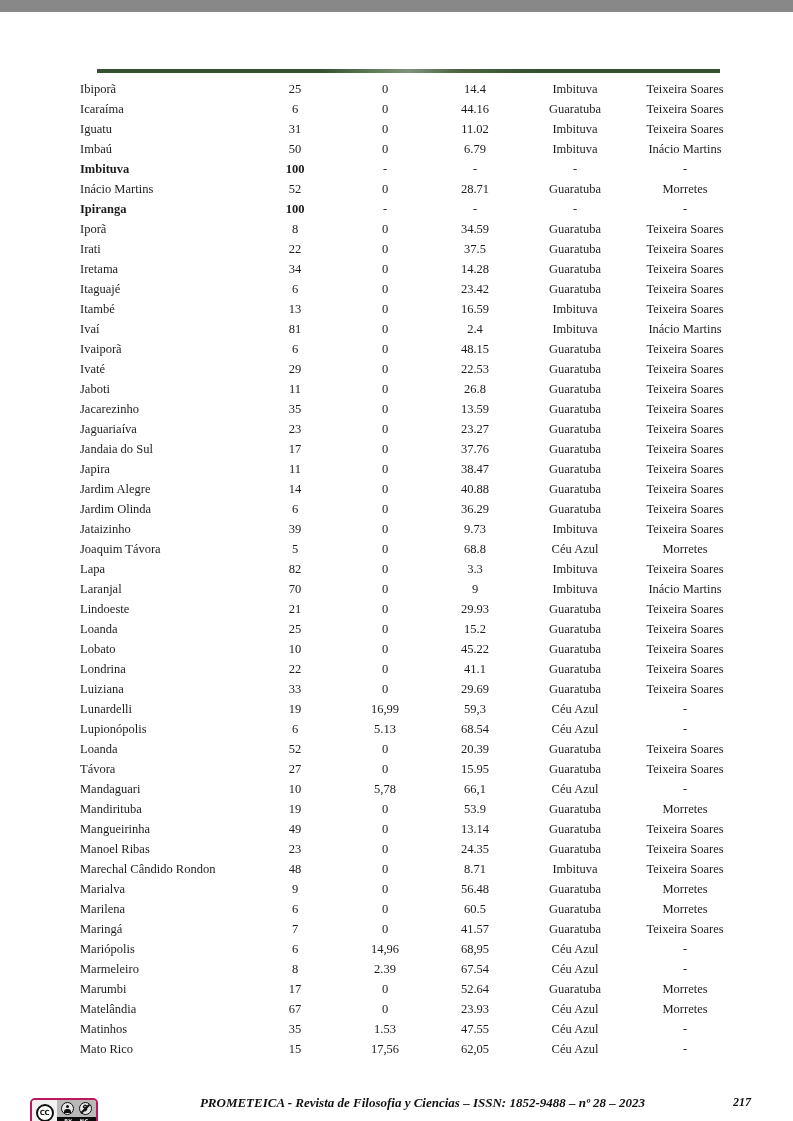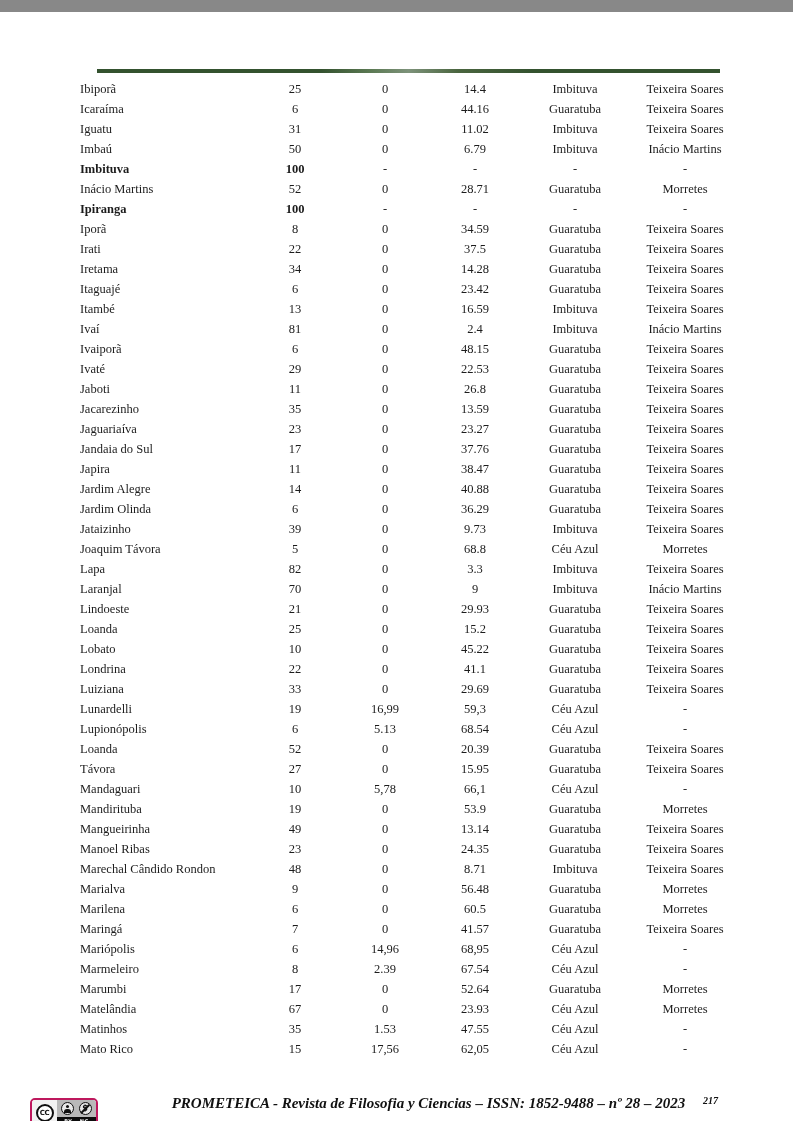--- a/index.html
+++ b/index.html
@@ -16,26 +16,26 @@
   .row{display:flex;height:20px;line-height:20px;font-size:12.5px;}
   .row.bold .c1,.row.bold .c2{font-weight:700;}
   .row span{display:inline-block;text-align:center;white-space:nowrap;overflow:visible;}
   .c1{width:175px;text-align:left !important;}
   .c2{width:80px;}
   .c3{width:100px;}
   .c4{width:80px;}
   .c5{width:120px;}
   .c6{width:100px;}
   .footer-text{
-    position:absolute;left:146px;top:1083px;width:565px;text-align:center;
-    font-size:15px;font-weight:700;font-style:italic;color:#111;
+    position:absolute;left:140px;top:1083px;width:565px;text-align:center;
+    font-size:13px;font-weight:700;font-style:italic;color:#111;
   }
   .page-number{
-    position:absolute;left:703px;top:1083px;width:48px;text-align:left;
-    font-size:10px;font-weight:700;font-style:italic;color:#111;
+    position:absolute;left:703px;top:1083px;width:48px;text-align:right;
+    font-size:12px;font-weight:700;font-style:italic;color:#111;
   }
   
   .cc-badge{
     position:absolute;left:30px;top:1086px;width:68px;height:30px;
     border:2px solid #be185d;border-radius:5px;background:#fff;
     display:flex;align-items:stretch;box-sizing:border-box;overflow:hidden;
   }
   .cc-left{flex:0 0 25px;display:flex;align-items:center;justify-content:center;background:#f2f2f2;}
   .circ-cc{
     width:18px;height:18px;border:2px solid #101010;border-radius:50%;

